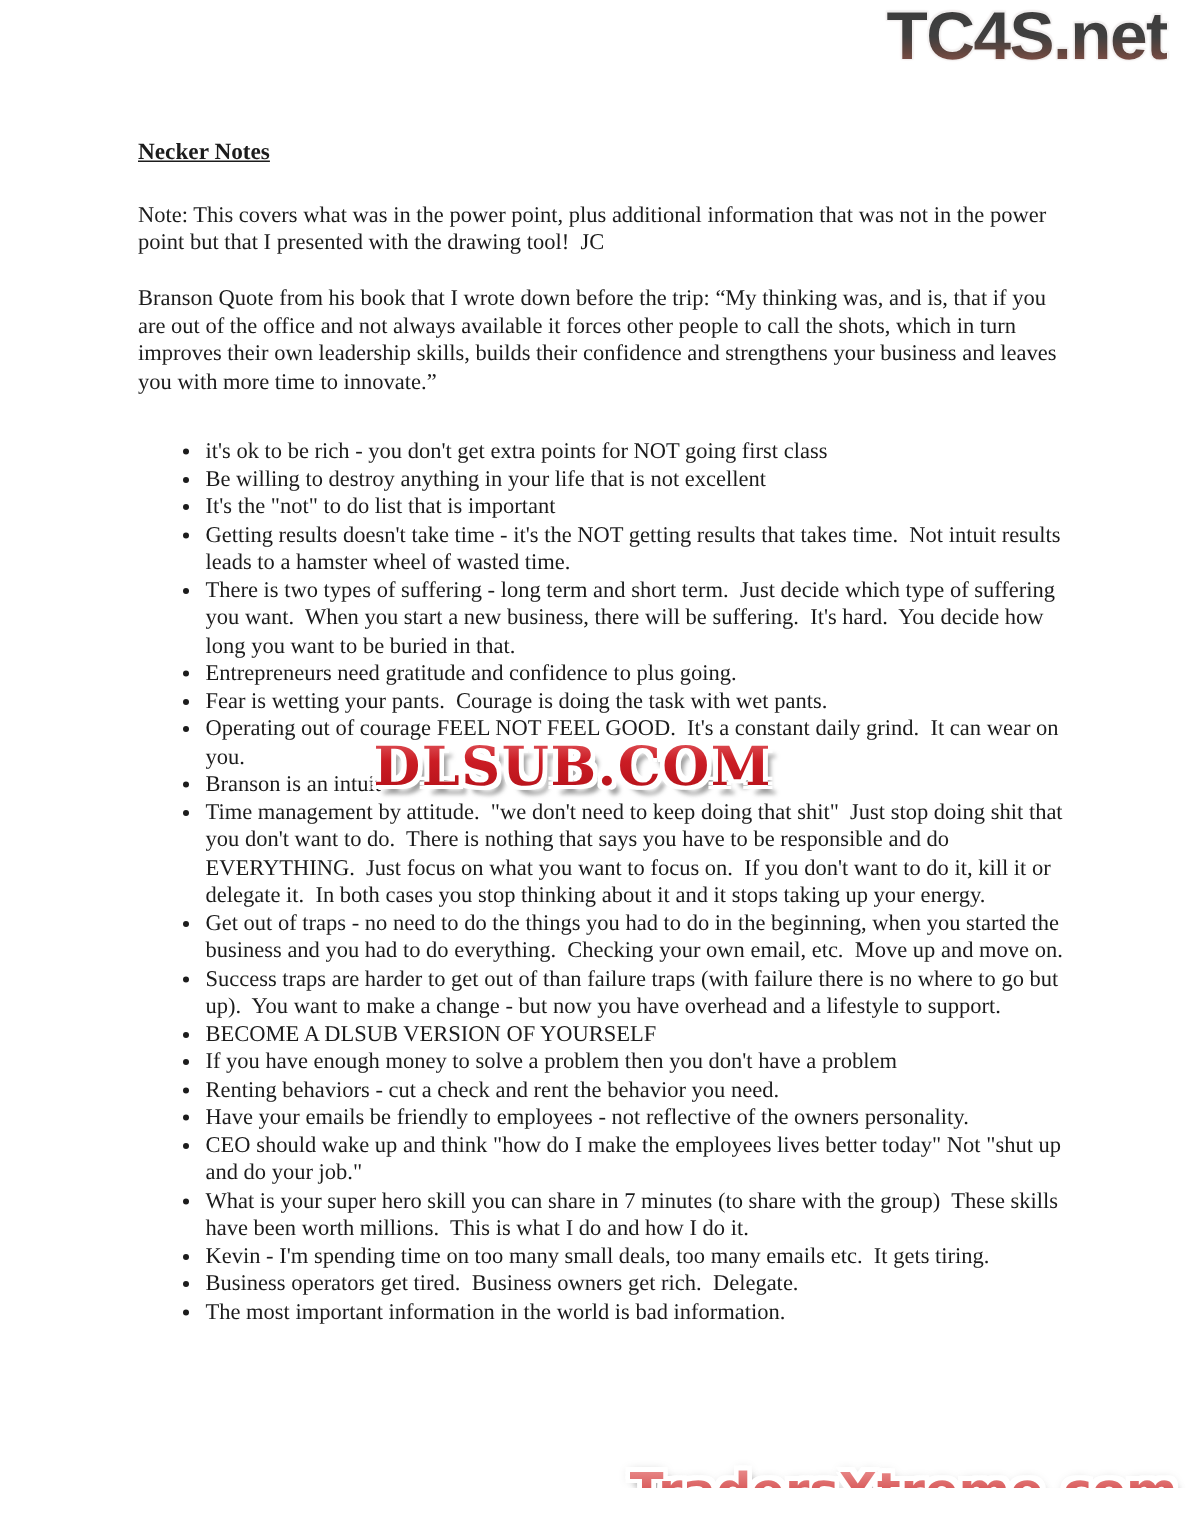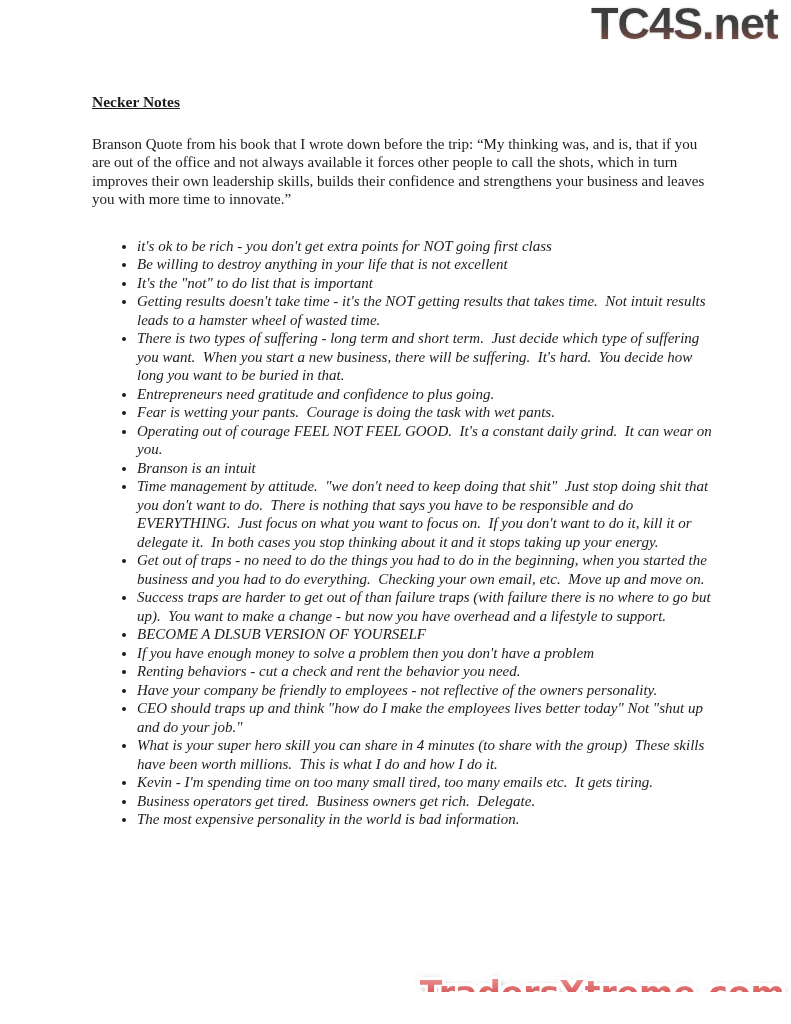--- a/index.html
+++ b/index.html
@@ -40,21 +40,20 @@
     margin-bottom: 12px;
   }
   .notes-list {
     margin: 28px 0 0 0;
     padding: 0 0 0 45px;
   }
   .notes-list li {
     white-space: pre-wrap;
     margin: 0;
     padding: 0;
-    font-style: italic;
   }
 
   
   .wm {
     position: absolute;
     pointer-events: none;
   }
   .wm-layer {
     display: block;
   }
@@ -147,47 +146,52 @@
 <div class="page">
 
   <div class="wm wm-top">
     <span class="wm-layer outline" aria-hidden="true">TC4S.net</span>
     <span class="wm-layer fill">TC4S.net</span>
   </div>
 
   <div class="content">
     <h1 class="doc-title">Necker Notes</h1>
 
+    <p class="doc-para">Note: This covers what was in the power point, plus additional information that was not in the power point but that I presented with the drawing tool!  JC</p>
 
     <p class="doc-para quote">Branson Quote from his book that I wrote down before the trip: “My thinking was, and is, that if you are out of the office and not always available it forces other people to call the shots, which in turn improves their own leadership skills, builds their confidence and strengthens your business and leaves you with more time to innovate.”</p>
 
     <ul class="notes-list">
         <li>it's ok to be rich - you don't get extra points for NOT going first class</li>
         <li>Be willing to destroy anything in your life that is not excellent</li>
         <li>It's the "not" to do list that is important</li>
         <li>Getting results doesn't take time - it's the NOT getting results that takes time.  Not intuit results leads to a hamster wheel of wasted time.</li>
         <li>There is two types of suffering - long term and short term.  Just decide which type of suffering you want.  When you start a new business, there will be suffering.  It's hard.  You decide how long you want to be buried in that.</li>
         <li>Entrepreneurs need gratitude and confidence to plus going.</li>
         <li>Fear is wetting your pants.  Courage is doing the task with wet pants.</li>
         <li>Operating out of courage FEEL NOT FEEL GOOD.  It's a constant daily grind.  It can wear on you.</li>
         <li>Branson is an intuit</li>
         <li>Time management by attitude.  "we don't need to keep doing that shit"  Just stop doing shit that you don't want to do.  There is nothing that says you have to be responsible and do EVERYTHING.  Just focus on what you want to focus on.  If you don't want to do it, kill it or delegate it.  In both cases you stop thinking about it and it stops taking up your energy.</li>
         <li>Get out of traps - no need to do the things you had to do in the beginning, when you started the business and you had to do everything.  Checking your own email, etc.  Move up and move on.</li>
         <li>Success traps are harder to get out of than failure traps (with failure there is no where to go but up).  You want to make a change - but now you have overhead and a lifestyle to support.</li>
         <li>BECOME A DLSUB VERSION OF YOURSELF</li>
         <li>If you have enough money to solve a problem then you don't have a problem</li>
         <li>Renting behaviors - cut a check and rent the behavior you need.</li>
-        <li>Have your company be friendly to employees - not reflective of the owners personality.</li>
-        <li>CEO should traps up and think "how do I make the employees lives better today" Not "shut up and do your job."</li>
-        <li>What is your super hero skill you can share in 4 minutes (to share with the group)  These skills have been worth millions.  This is what I do and how I do it.</li>
-        <li>Kevin - I'm spending time on too many small tired, too many emails etc.  It gets tiring.</li>
+        <li>Have your emails be friendly to employees - not reflective of the owners personality.</li>
+        <li>CEO should wake up and think "how do I make the employees lives better today" Not "shut up and do your job."</li>
+        <li>What is your super hero skill you can share in 7 minutes (to share with the group)  These skills have been worth millions.  This is what I do and how I do it.</li>
+        <li>Kevin - I'm spending time on too many small deals, too many emails etc.  It gets tiring.</li>
         <li>Business operators get tired.  Business owners get rich.  Delegate.</li>
-        <li>The most expensive personality in the world is bad information.</li>
+        <li>The most important information in the world is bad information.</li>
       </ul>
   </div>
 
+  <div class="wm wm-mid">
+    <span class="wm-layer outline" aria-hidden="true">DLSUB.COM</span>
+    <span class="wm-layer fill">DLSUB.COM</span>
+  </div>
 
   <div class="wm wm-bottom">
     <span class="wm-layer outline" aria-hidden="true">TradersXtreme.com</span>
     <span class="wm-layer fill">TradersXtreme.com</span>
   </div>
 
 </div>
 
 </body></html>

